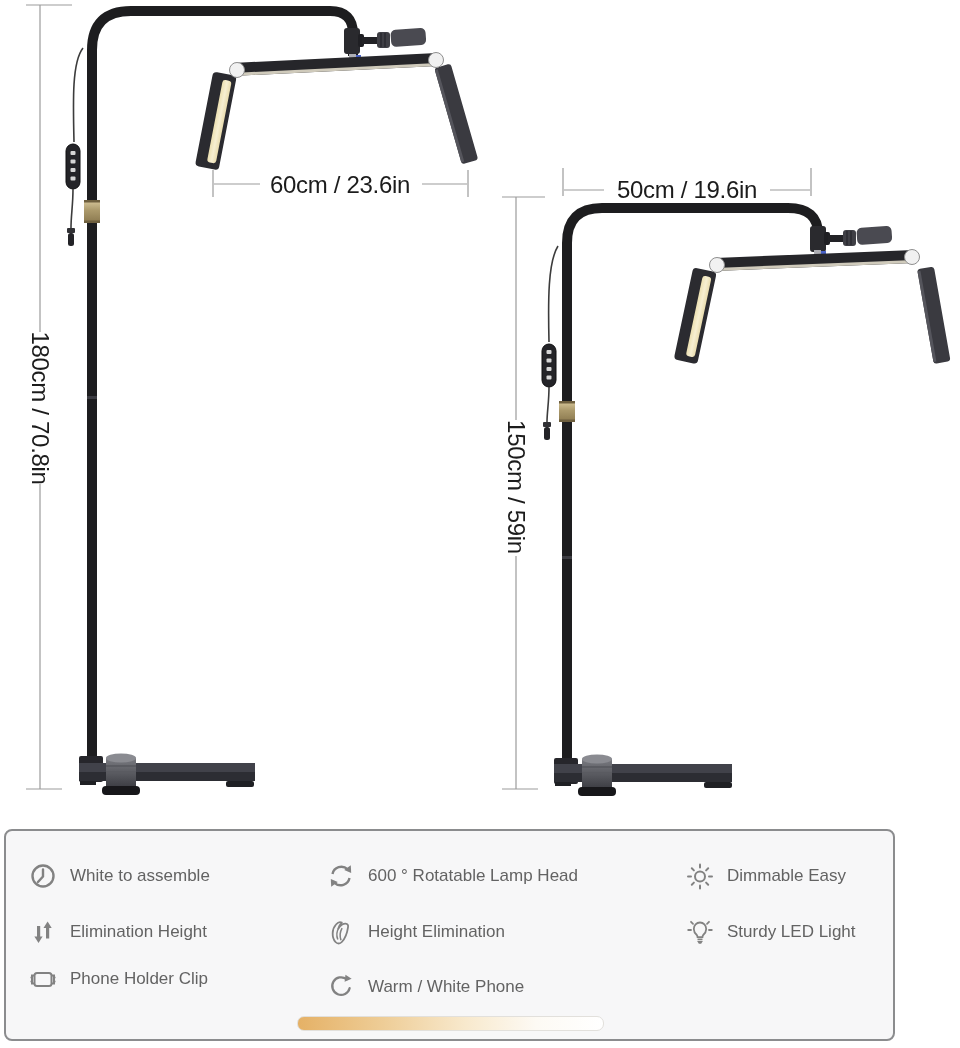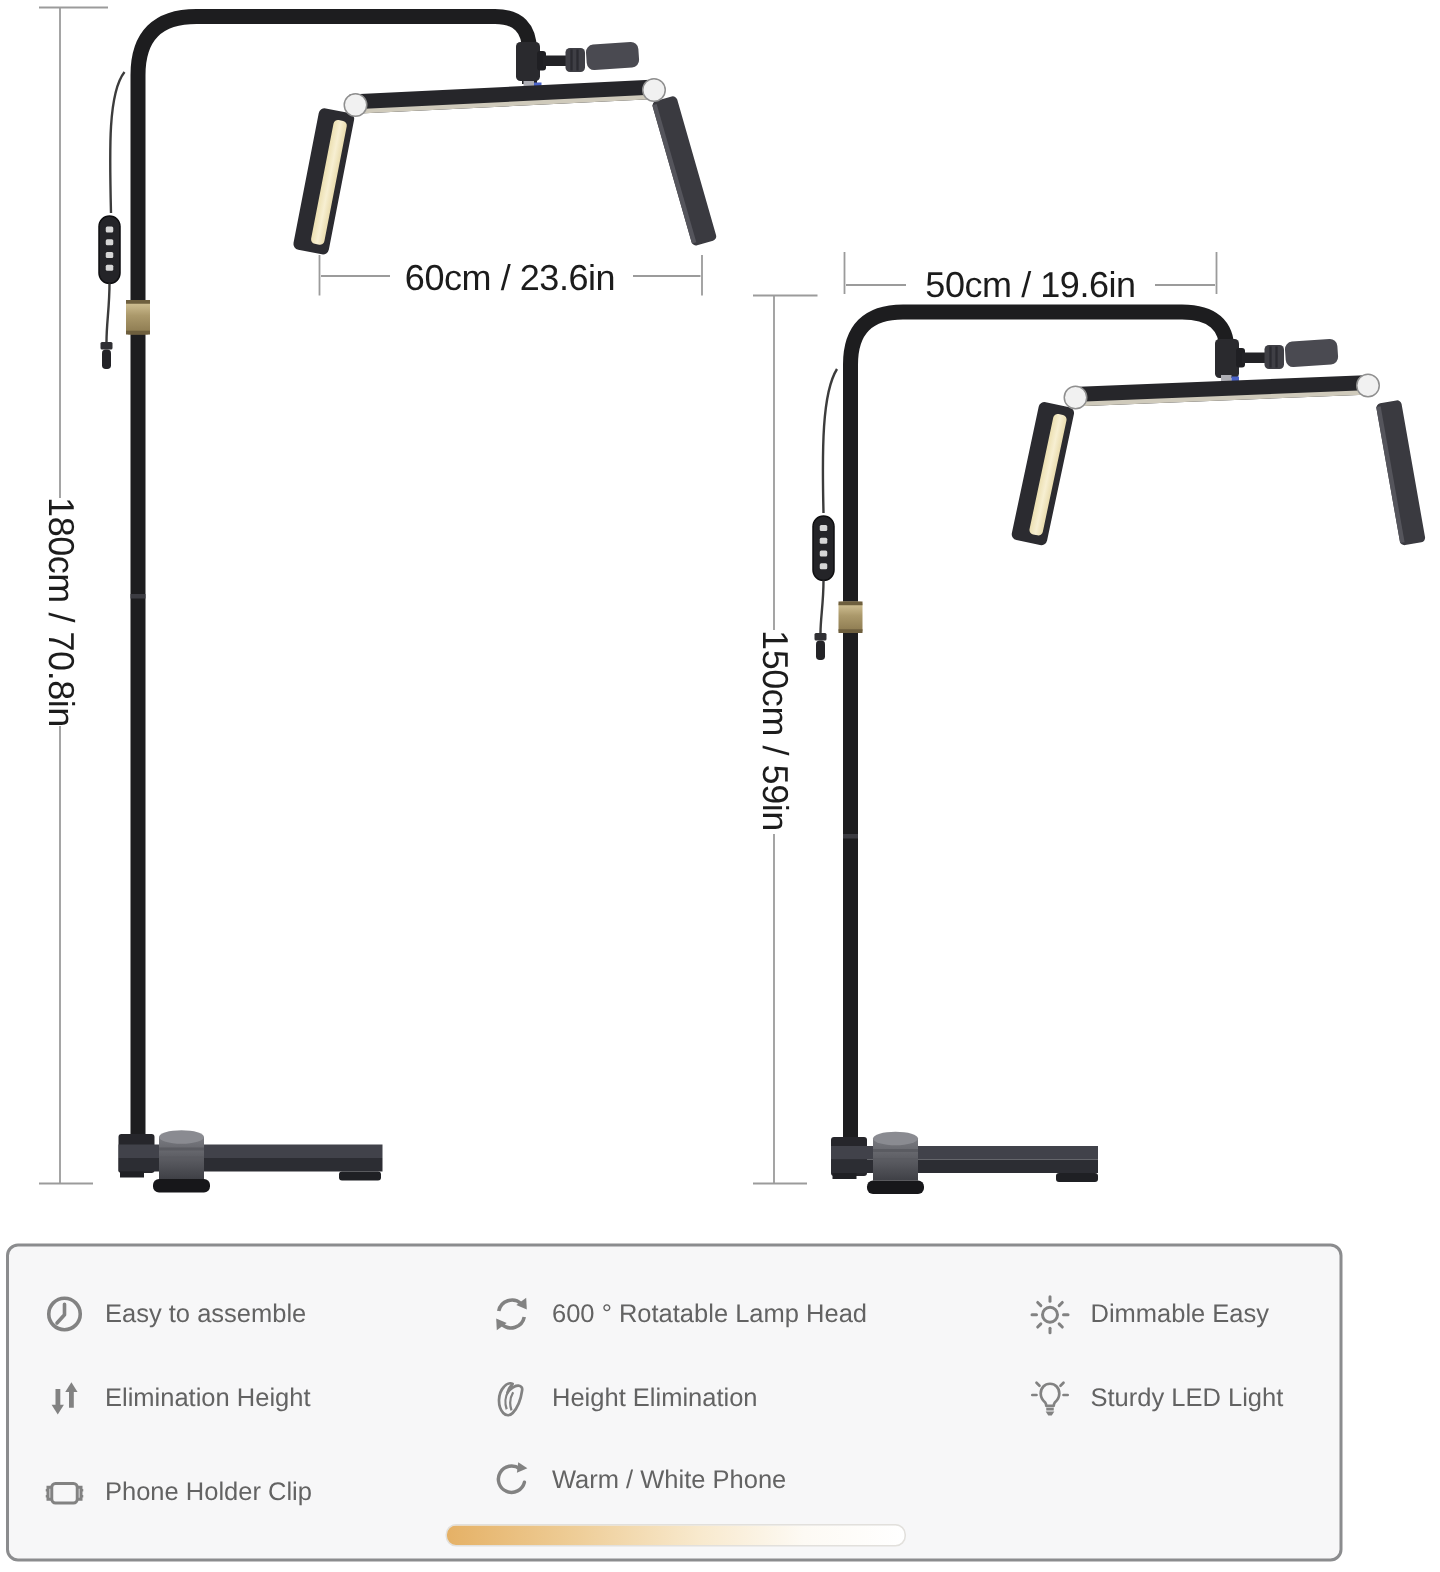--- a/index.html
+++ b/index.html
@@ -213,36 +213,36 @@
   </g>
 </svg>
 
 <div class="panel">
 
   <div class="feat" style="left:22px;top:29px">
     <svg class="fi" viewBox="0 0 30 30">
       <circle class="ic" cx="15" cy="15" r="10.5" stroke-width="2.4"></circle>
       <path class="ic" d="M15 8.5 L15 15.5 L10 21" stroke-width="2.4" stroke-linecap="round" stroke-linejoin="round"></path>
     </svg>
-    <span class="fl">Easy to assemble</span>
+    <span class="fl">White to assemble</span>
   </div>
 
   <div class="feat" style="left:22px;top:85px">
     <svg class="fi" viewBox="0 0 30 30">
       <g class="icf">
         <rect x="18" y="10" width="3.2" height="11.5"></rect>
         <polygon points="15.5,11 19.6,4.5 23.7,11"></polygon>
         <rect x="9" y="9" width="3.2" height="11.5"></rect>
         <polygon points="6.4,19.5 10.5,26 14.6,19.5"></polygon>
       </g>
     </svg>
     <span class="fl">Elimination Height</span>
   </div>
 
-  <div class="feat" style="left:22px;top:148px">
+  <div class="feat" style="left:22px;top:132px">
     <svg class="fi" viewBox="0 0 30 30">
       <rect class="ic" x="6.5" y="9" width="17" height="13" rx="2.5" stroke-width="2"></rect>
       <path class="ic" d="M7 11.5 H4 V19.5 H7" stroke-width="2"></path>
       <path class="ic" d="M23 11.5 H26 V19.5 H23" stroke-width="2"></path>
       <line class="ic" x1="2.5" y1="13.5" x2="4" y2="13.5" stroke-width="1.6"></line>
       <line class="ic" x1="2.5" y1="17.5" x2="4" y2="17.5" stroke-width="1.6"></line>
       <line class="ic" x1="26" y1="13.5" x2="27.5" y2="13.5" stroke-width="1.6"></line>
       <line class="ic" x1="26" y1="17.5" x2="27.5" y2="17.5" stroke-width="1.6"></line>
     </svg>
     <span class="fl">Phone Holder Clip</span>

